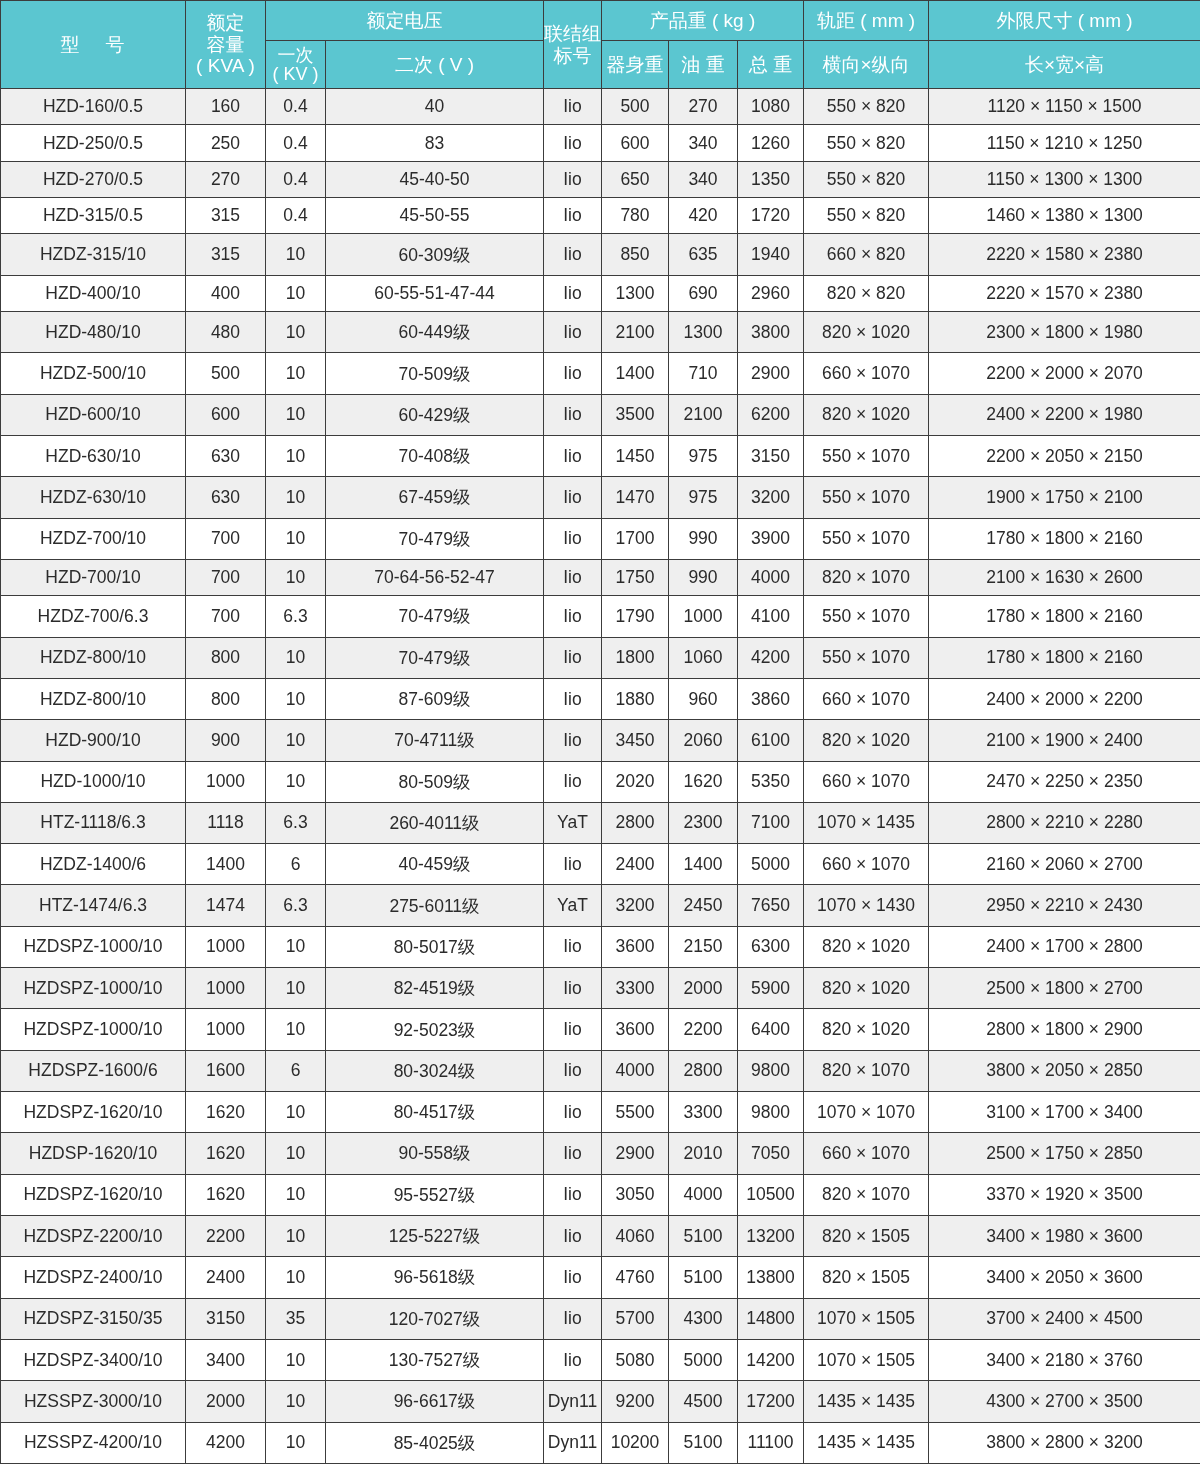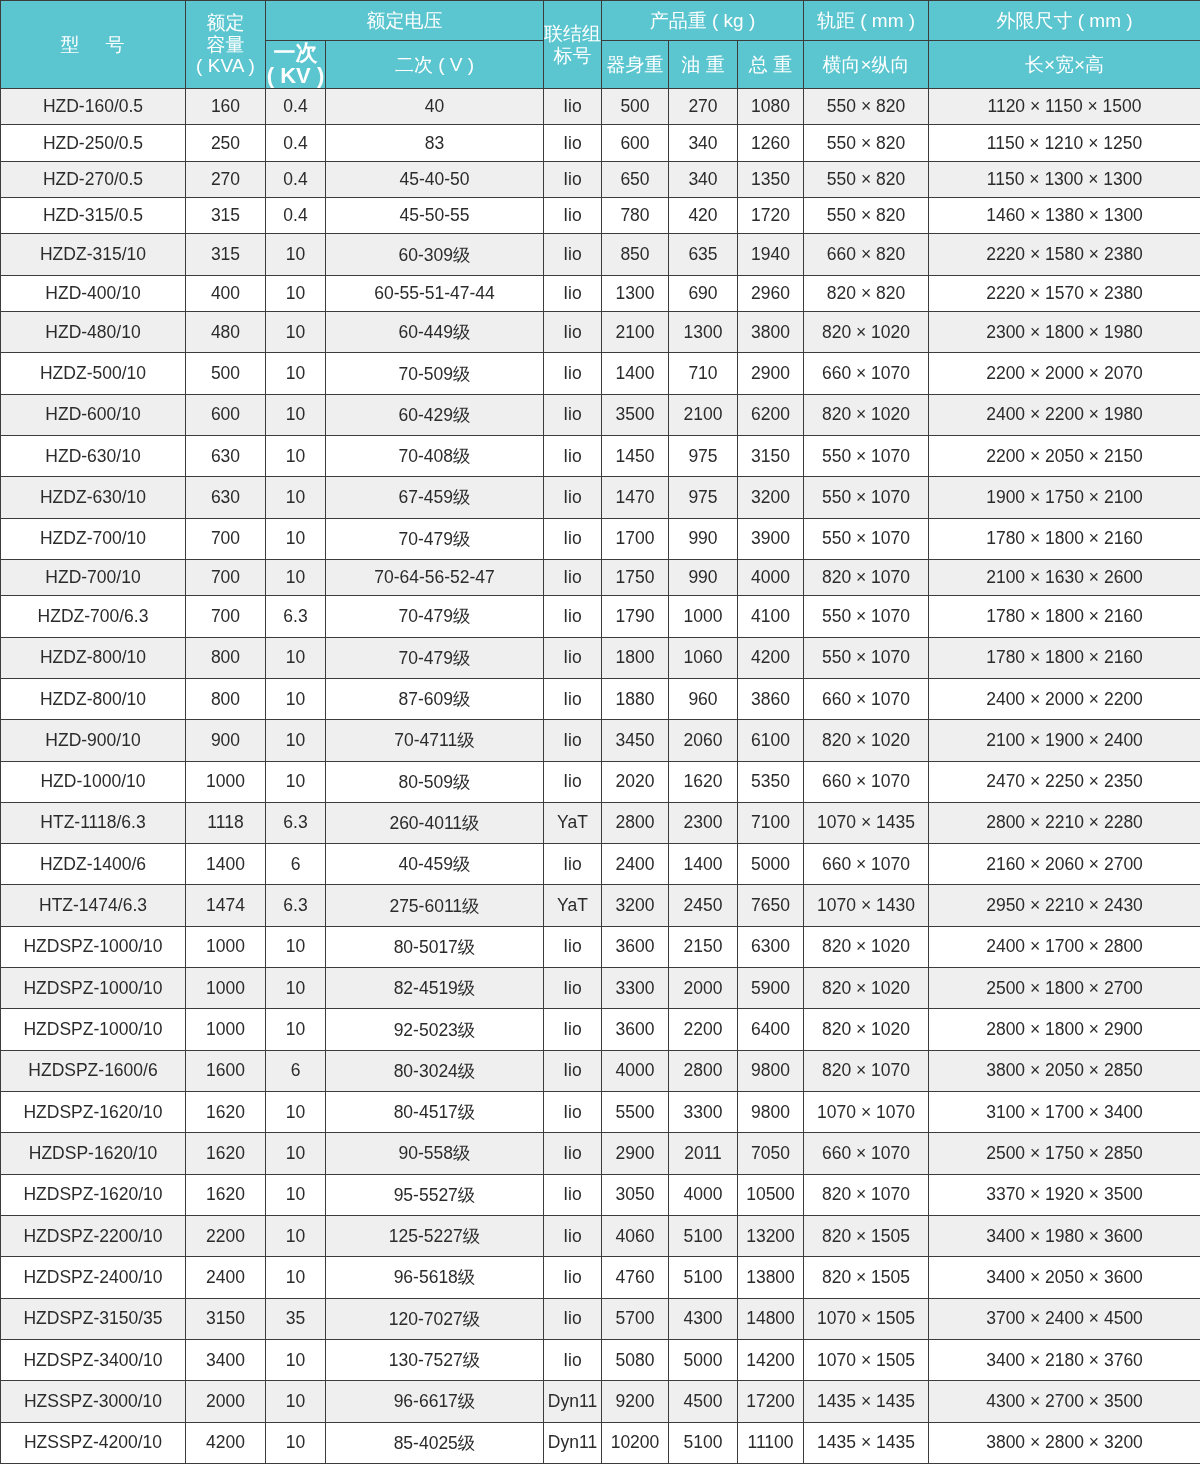--- a/index.html
+++ b/index.html
@@ -25,21 +25,21 @@
     background: #5bc6d0;
     color: #ffffff;
     font-weight: normal;
     font-size: 19px;
     line-height: 1.15;
     white-space: pre-line;
   }
   thead tr.h-top { height: 40px; }
   thead tr.h-sub { height: 48px; }
   th.model-h { white-space: pre; letter-spacing: 1px; }
-  th.primary-h { font-size: 22px; line-height: 1.02; font-weight: bold; }
+  th.primary-h { font-size: 18px; line-height: 1.02; }
   tbody td {
     font-size: 17.5px;
     color: #2b2b2b;
     background: #ffffff;
     white-space: nowrap;
   }
   tbody tr:nth-child(odd) td { background: #efefef; }
   td .steps { }
 </style>
 </head>
@@ -395,21 +395,21 @@
         <td>1070 × 1070</td>
         <td>3100 × 1700 × 3400</td>
       </tr>
       <tr>
         <td>HZDSP-1620/10</td>
         <td>1620</td>
         <td>10</td>
         <td><span>90-55</span><span class="steps">8级</span></td>
         <td>Iio</td>
         <td>2900</td>
-        <td>2011</td>
+        <td>2010</td>
         <td>7050</td>
         <td>660 × 1070</td>
         <td>2500 × 1750 × 2850</td>
       </tr>
       <tr>
         <td>HZDSPZ-1620/10</td>
         <td>1620</td>
         <td>10</td>
         <td><span>95-55</span><span class="steps">27级</span></td>
         <td>Iio</td>

